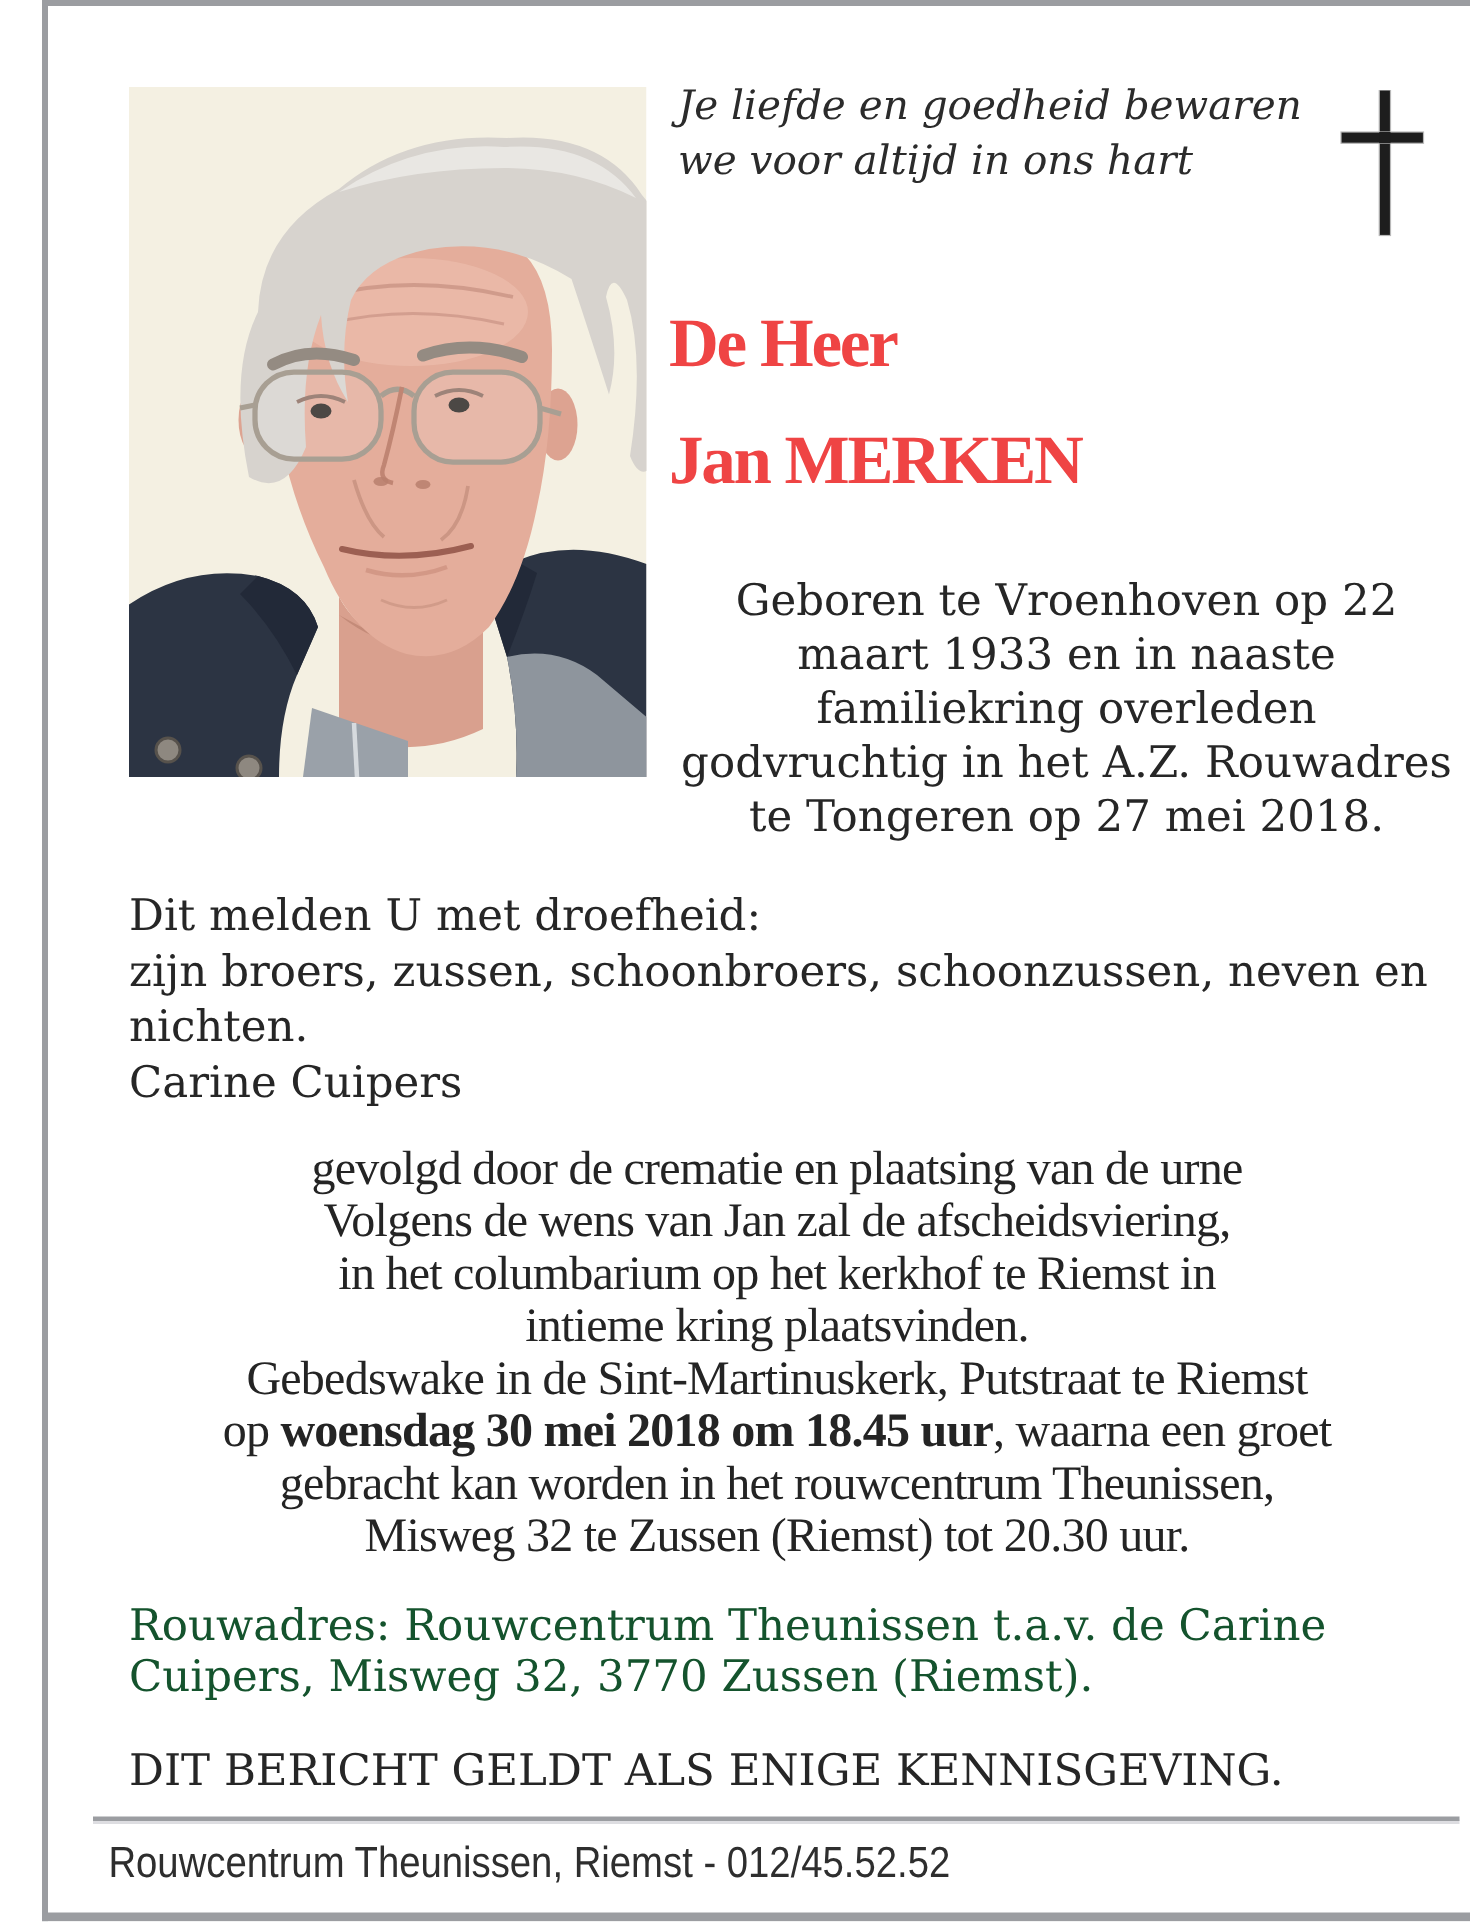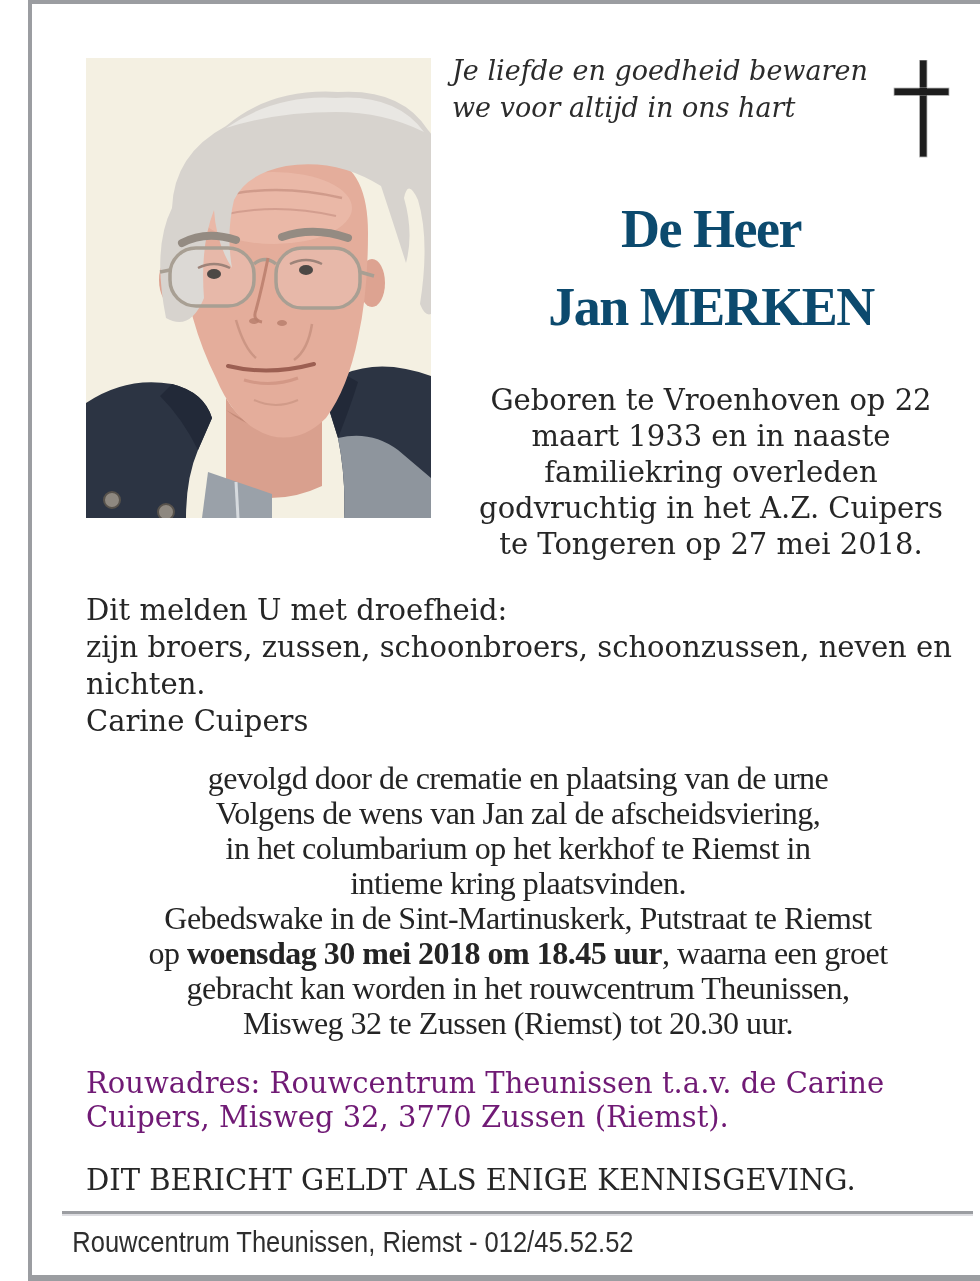--- a/index.html
+++ b/index.html
@@ -23,22 +23,22 @@
   .cross{position:absolute;left:864px;top:60px;width:58px;height:100px;}
 
   .quote{
     position:absolute;left:424px;top:52px;width:420px;
     font-family:"DejaVu Serif",serif;font-style:italic;
     font-size:27px;line-height:37px;color:#2b2b2b;
   }
   .title{
     position:absolute;left:418px;top:190px;width:530px;
     font-family:"Liberation Serif",serif;font-weight:bold;
-    font-size:54px;line-height:78px;letter-spacing:-1.5px;
-    text-align:center;color:#0c4a6e;white-space:nowrap;
+    font-size:46px;line-height:78px;letter-spacing:-1.5px;
+    text-align:left;color:#ef4444;white-space:nowrap;
   }
   .life{
     position:absolute;left:418px;top:382px;width:530px;
     font-family:"DejaVu Serif",serif;font-size:29px;line-height:36px;
     text-align:center;color:#262626;
   }
   .announce{
     position:absolute;left:58px;top:592px;width:874px;
     font-family:"DejaVu Serif",serif;font-size:29px;line-height:37px;
     color:#262626;
@@ -46,21 +46,21 @@
   .partner-row{display:flex;justify-content:space-between;}
   .ceremony{
     position:absolute;left:34px;top:761px;width:912px;
     font-family:"Liberation Serif",serif;font-size:32px;line-height:35px;
     letter-spacing:-0.5px;text-align:center;color:#242424;
   }
   .ceremony b{font-weight:bold;}
   .address{
     position:absolute;left:58px;top:1066px;width:880px;
     font-family:"DejaVu Serif",serif;font-size:29px;line-height:34px;
-    color:#701a75;
+    color:#14532d;
   }
   .notice{
     position:absolute;left:58px;top:1163px;width:880px;
     font-family:"DejaVu Serif",serif;font-size:29px;line-height:34px;
     color:#262626;
   }
   .divider{
     position:absolute;left:34px;top:1211px;width:911px;height:3px;
     background:#9b9da1;box-shadow:0 2px 0 #dddde1;
   }
@@ -156,21 +156,21 @@
 
   <div class="title">
     <div>De Heer</div>
     <div>Jan MERKEN</div>
   </div>
 
   <div class="life">
     <div>Geboren te Vroenhoven op 22</div>
     <div>maart 1933 en in naaste</div>
     <div>familiekring overleden</div>
-    <div>godvruchtig in het A.Z. Cuipers</div>
+    <div>godvruchtig in het A.Z. Rouwadres</div>
     <div>te Tongeren op 27 mei 2018.</div>
   </div>
 
   <div class="announce">
     <div>Dit melden U met droefheid:</div>
     <div>zijn broers, zussen, schoonbroers, schoonzussen, neven en</div>
     <div>nichten.</div>
     <div class="partner-row">
       <span>Carine Cuipers</span>
     </div>

